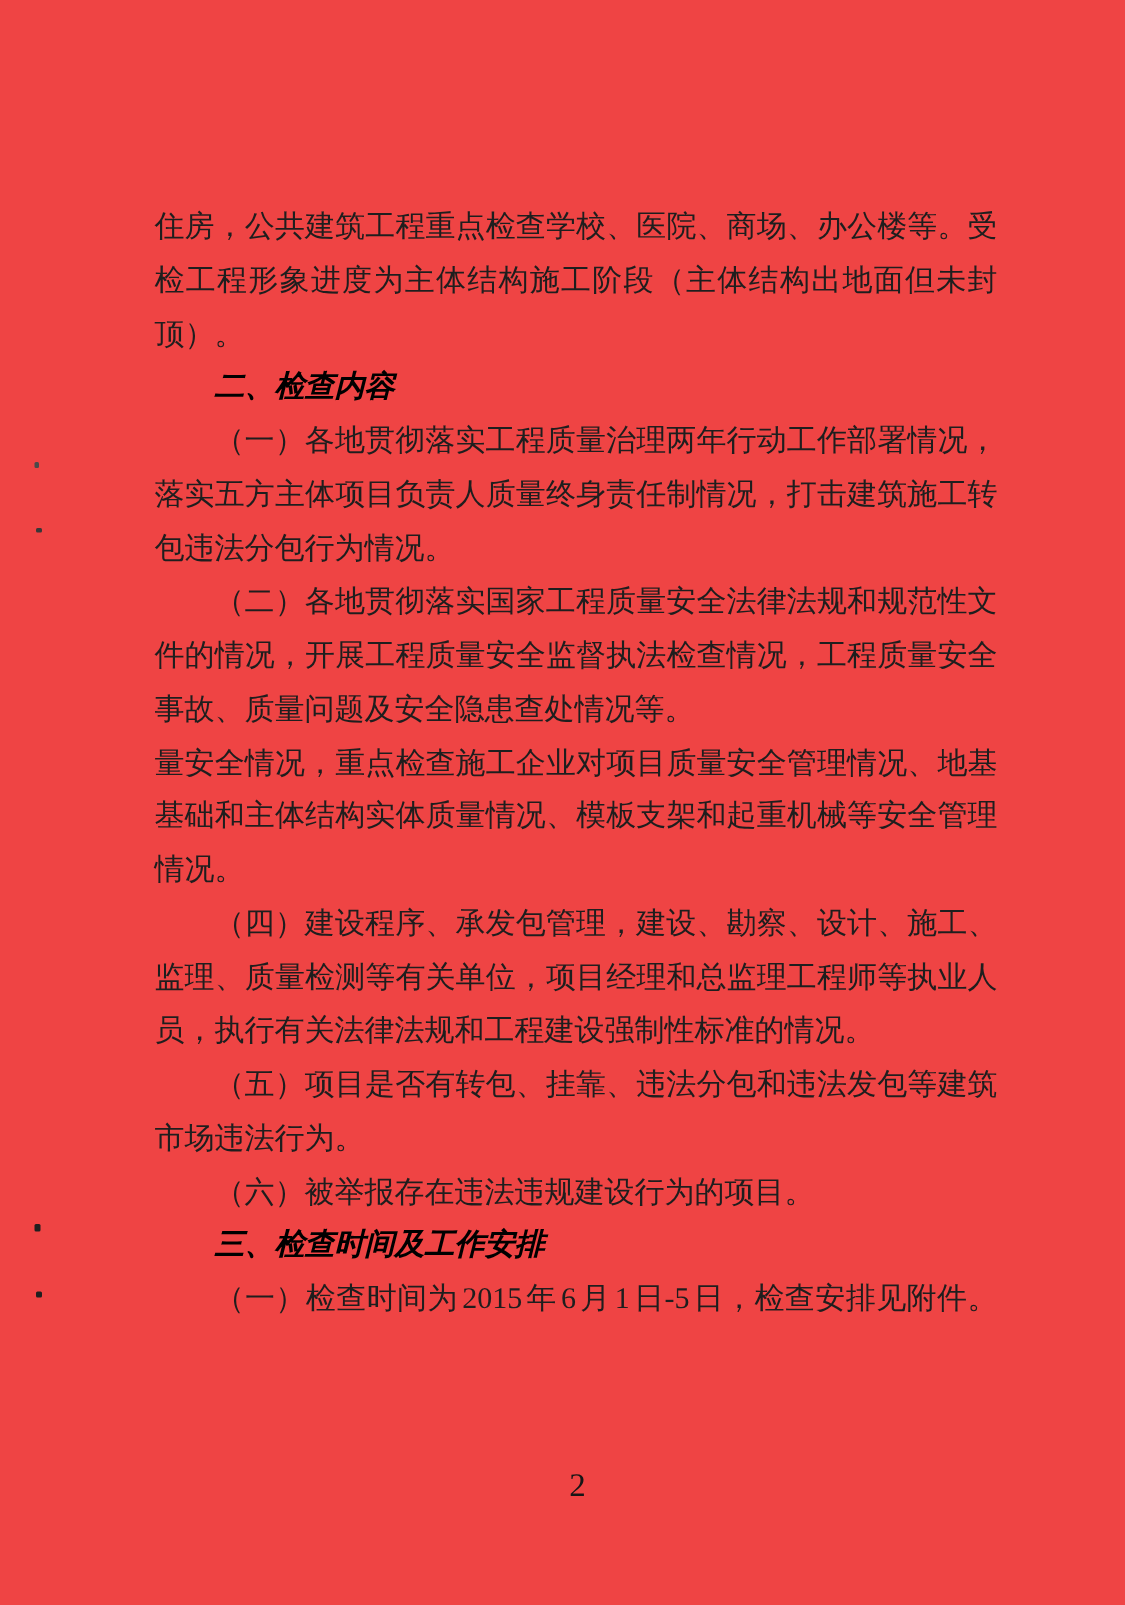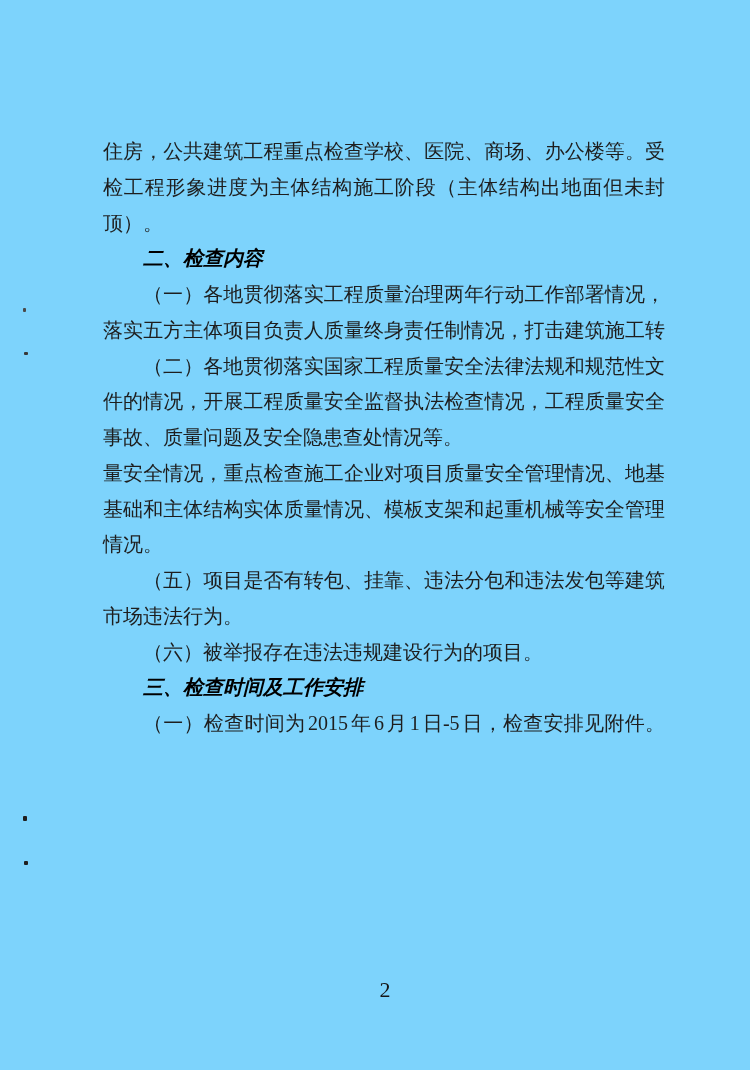--- a/index.html
+++ b/index.html
@@ -4,21 +4,21 @@
 <style>
   html, body {
     margin: 0;
     padding: 0;
     background: #e8e8e8;
   }
   .page {
     position: relative;
     width: 750px;
     height: 1070px;
-    background: #7dd3fc;
+    background: #ef4444;
     overflow: hidden;
     font-family: "Liberation Serif", serif;
   }
   .text-block {
     position: absolute;
     left: 103px;
     top: 134px;
     width: 562px;
     font-size: 20px;
     line-height: 35.75px;
@@ -81,34 +81,40 @@
       <div class="ln last">顶）。</div>
     </div>
 
     <div class="para">
       <div class="ln last ind heading">二、检查内容</div>
     </div>
 
     <div class="para">
       <div class="ln ind">（一）各地贯彻落实工程质量治理两年行动工作部署情况，</div>
       <div class="ln">落实五方主体项目负责人质量终身责任制情况，打击建筑施工转</div>
+      <div class="ln last">包违法分包行为情况。</div>
     </div>
 
     <div class="para">
       <div class="ln ind">（二）各地贯彻落实国家工程质量安全法律法规和规范性文</div>
       <div class="ln">件的情况，开展工程质量安全监督执法检查情况，工程质量安全</div>
       <div class="ln last">事故、质量问题及安全隐患查处情况等。</div>
     </div>
 
     <div class="para">
       <div class="ln">量安全情况，重点检查施工企业对项目质量安全管理情况、地基</div>
       <div class="ln">基础和主体结构实体质量情况、模板支架和起重机械等安全管理</div>
       <div class="ln last">情况。</div>
     </div>
 
+    <div class="para">
+      <div class="ln ind">（四）建设程序、承发包管理，建设、勘察、设计、施工、</div>
+      <div class="ln">监理、质量检测等有关单位，项目经理和总监理工程师等执业人</div>
+      <div class="ln last">员，执行有关法律法规和工程建设强制性标准的情况。</div>
+    </div>
 
     <div class="para">
       <div class="ln ind">（五）项目是否有转包、挂靠、违法分包和违法发包等建筑</div>
       <div class="ln last">市场违法行为。</div>
     </div>
 
     <div class="para">
       <div class="ln last ind">（六）被举报存在违法违规建设行为的项目。</div>
     </div>
 

